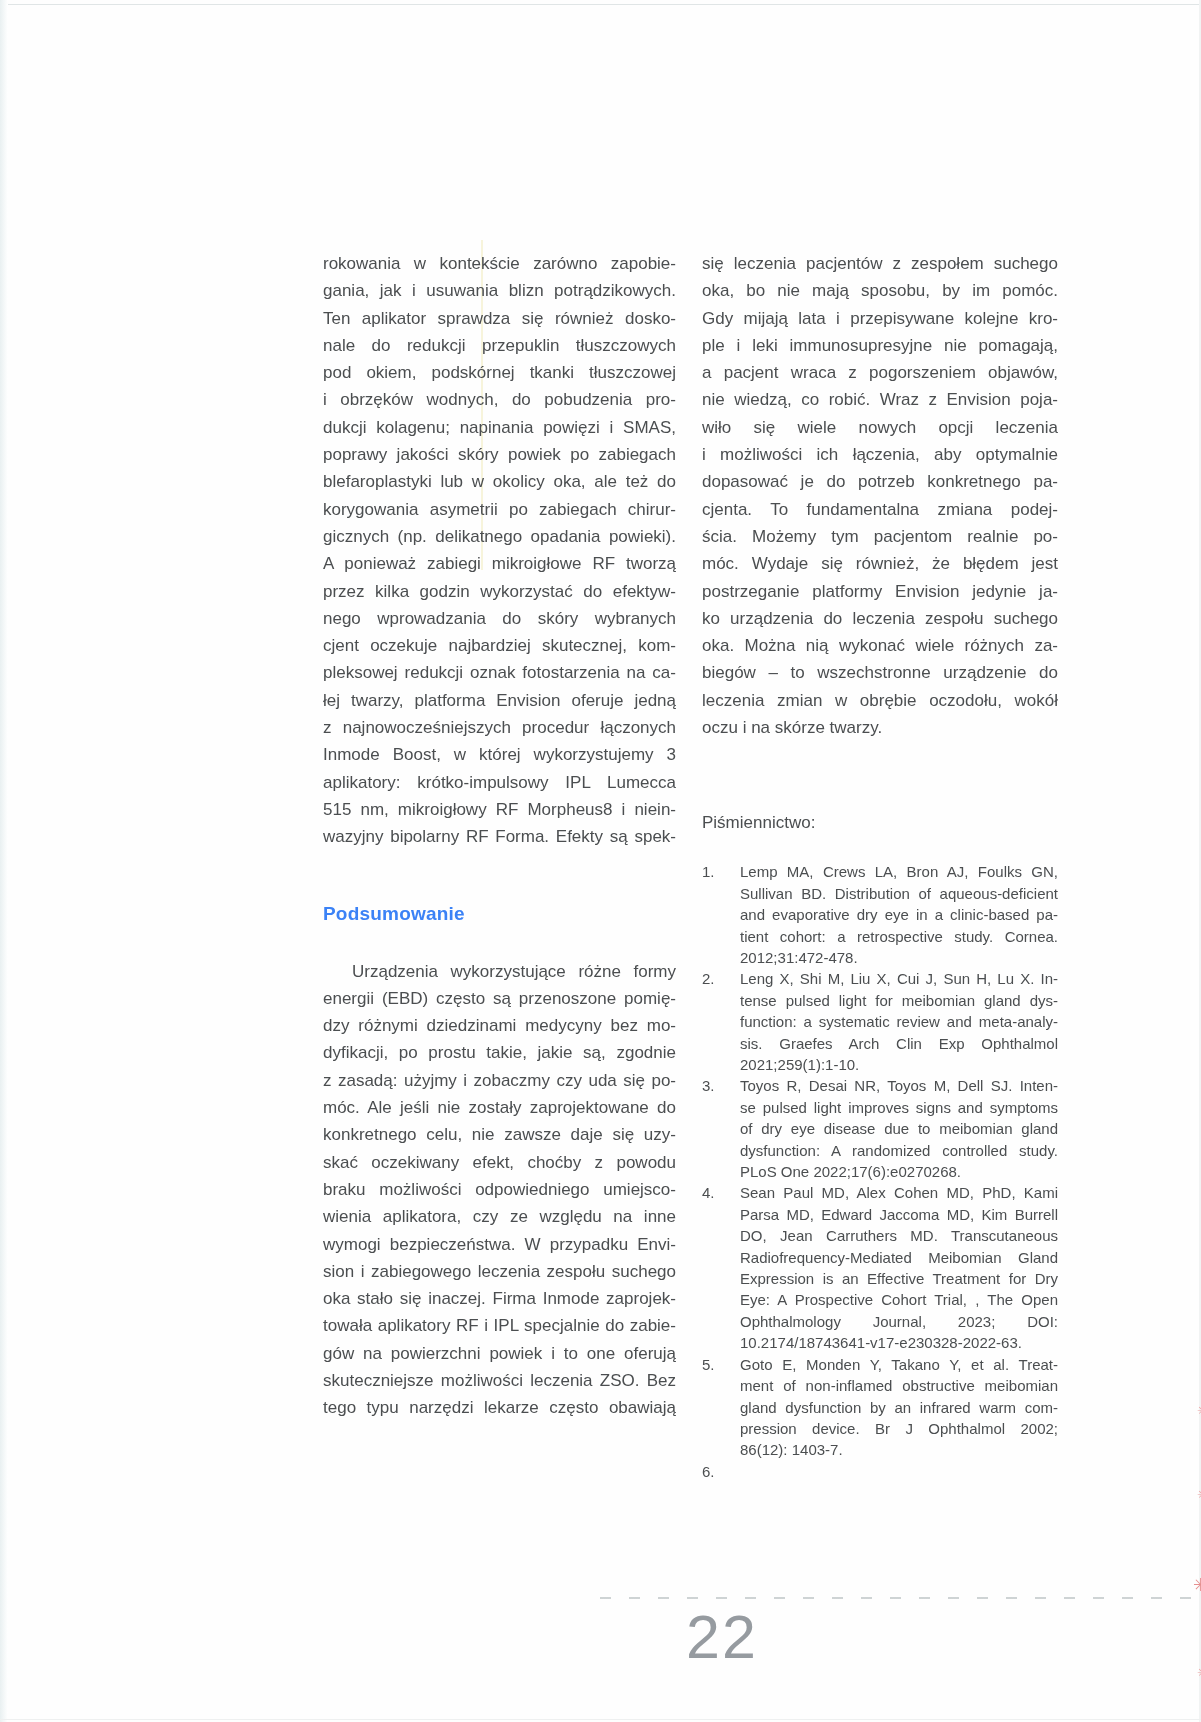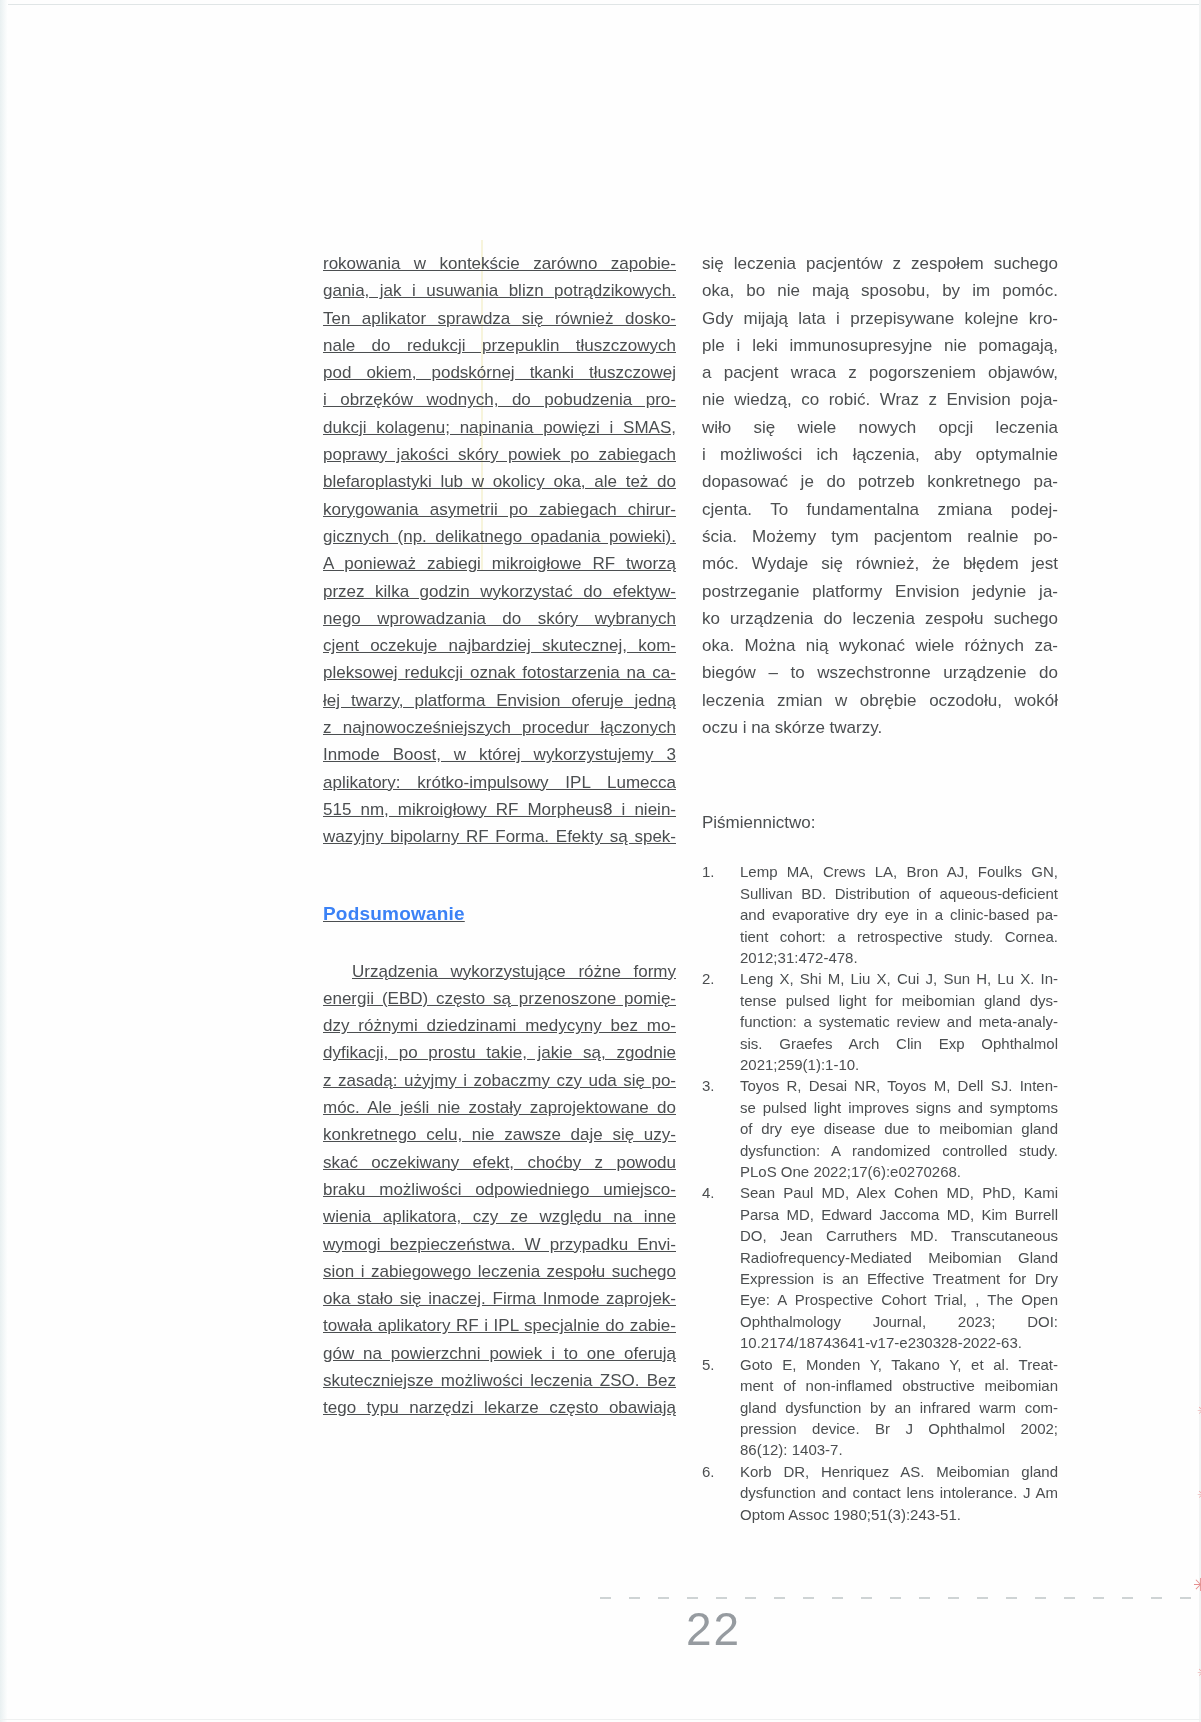--- a/index.html
+++ b/index.html
@@ -16,21 +16,21 @@
   .scan-top    { position: absolute; top: 4px; left: 0; right: 0; height: 1px; background: #e0e5e6; }
   .scan-left   { position: absolute; top: 0; left: 0; bottom: 0; width: 8px;
                  background: linear-gradient(to right, #e9f0f1, #ffffff); }
   .scan-right  { position: absolute; top: 0; right: 0; bottom: 0; width: 2px; background: #f1f3f3; }
   .scan-bottom { position: absolute; bottom: 2px; left: 0; right: 0; height: 1px; background: #eef0f0; }
   .scan-fold   { position: absolute; left: 481px; top: 240px; height: 330px; width: 2px;
                  background: rgba(233, 222, 140, 0.30); }
 
   
   .col { position: absolute; top: 250px; font-size: 17px; line-height: 27.3px; }
-  .col-left  { left: 323px; width: 353px; text-decoration: underline; }
+  .col-left  { left: 323px; width: 353px; }
   .col-right { left: 702px; width: 356px; }
 
   .tline { text-align: justify; text-align-last: justify; }
   .tline-last { text-align-last: left; }
   .para.indent-first .tline:first-child { text-indent: 29px; }
 
   .section-heading {
     margin: 50px 0 0 0;
     font-size: 19px;
     line-height: 26px;
@@ -49,21 +49,21 @@
   
   .dashed-line {
     position: absolute;
     left: 600px; right: 8px; top: 1597px; height: 2px;
     background: repeating-linear-gradient(to right, #c6cccd 0 11px, transparent 11px 29px);
     opacity: 0.85;
   }
   .page-number {
     position: absolute;
     left: 686px; top: 1602px;
-    font-size: 46px;
+    font-size: 61px;
     letter-spacing: 2px;
     color: #969ba0;
   }
   .edge-mark {
     position: absolute;
     right: -7px;
     font-size: 13px;
     color: #eb9f9f;
     line-height: 13px;
   }
@@ -198,25 +198,20 @@
         <div class="ref-text">
             <div class="tline">Goto E, Monden Y, Takano Y, et al. Treat-</div>
             <div class="tline">ment of non-inflamed obstructive meibomian</div>
             <div class="tline">gland dysfunction by an infrared warm com-</div>
             <div class="tline">pression device. Br J Ophthalmol 2002;</div>
             <div class="tline tline-last">86(12): 1403-7.</div>
           </div>
       </div>
       <div class="ref-item">
         <div class="ref-num">6.</div>
-        <div class="ref-text">
-            <div class="tline">Korb DR, Henriquez AS. Meibomian gland</div>
-            <div class="tline">dysfunction and contact lens intolerance. J Am</div>
-            <div class="tline tline-last">Optom Assoc 1980;51(3):243-51.</div>
-          </div>
       </div>
     </div>
   </div>
 
   <div class="dashed-line"></div>
   <div class="page-number">22</div>
 
   <span class="edge-mark" style="top:1404px;">✳</span>
   <span class="edge-mark" style="top:1488px;">✳</span>
   <span class="edge-mark big" style="top:1576px;">✳</span>

